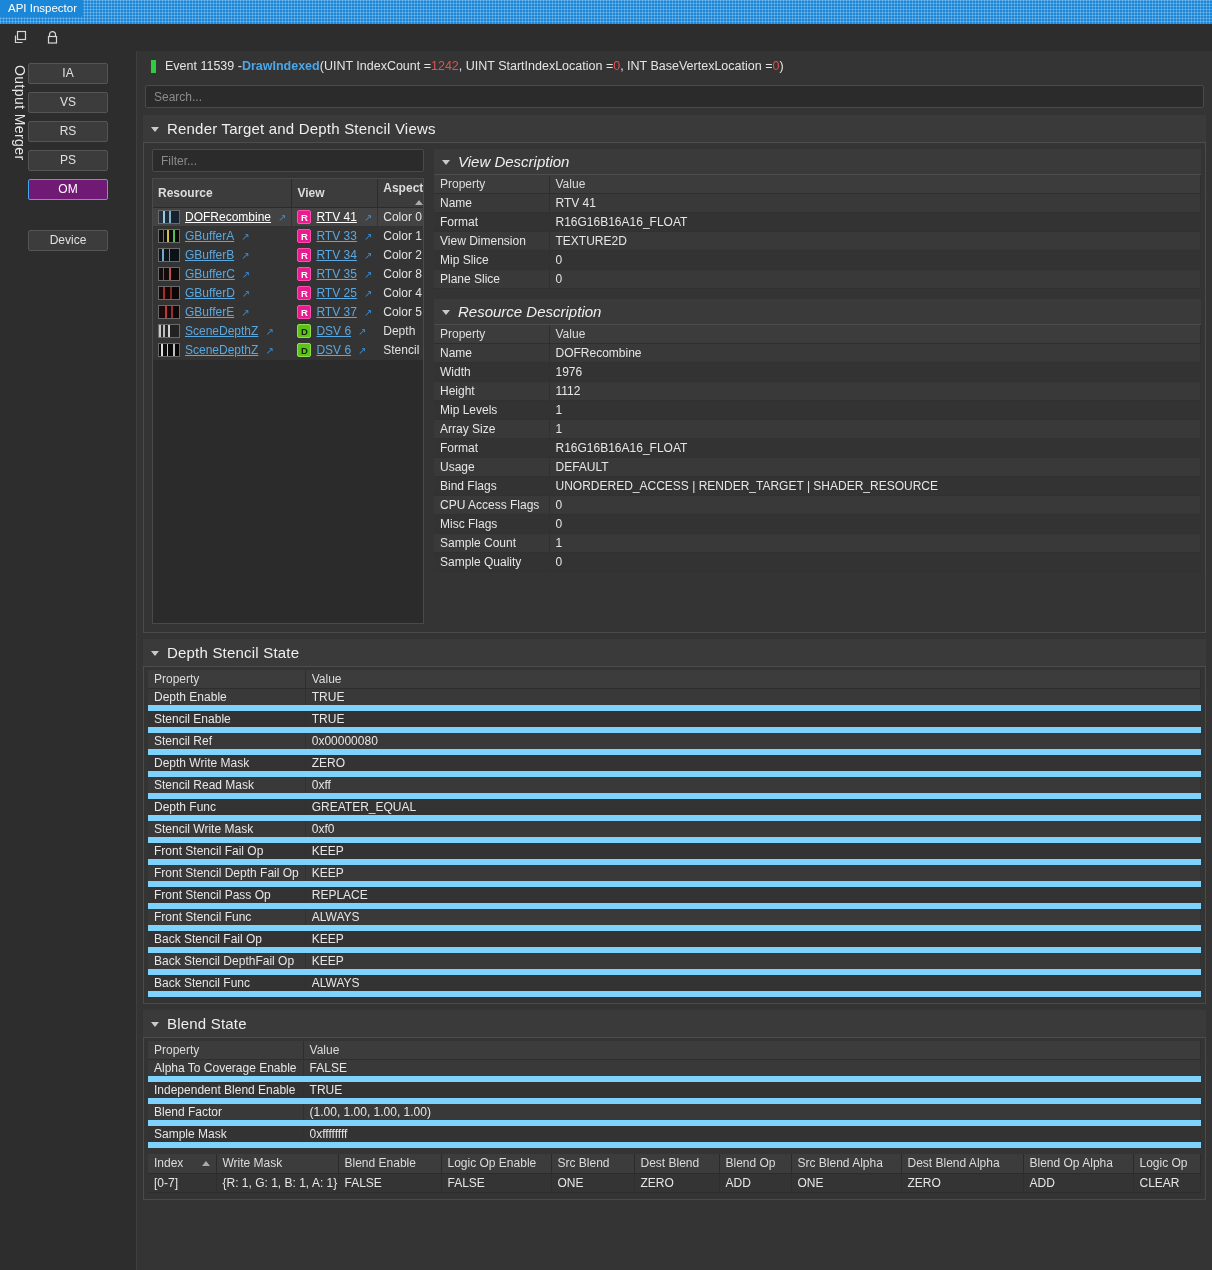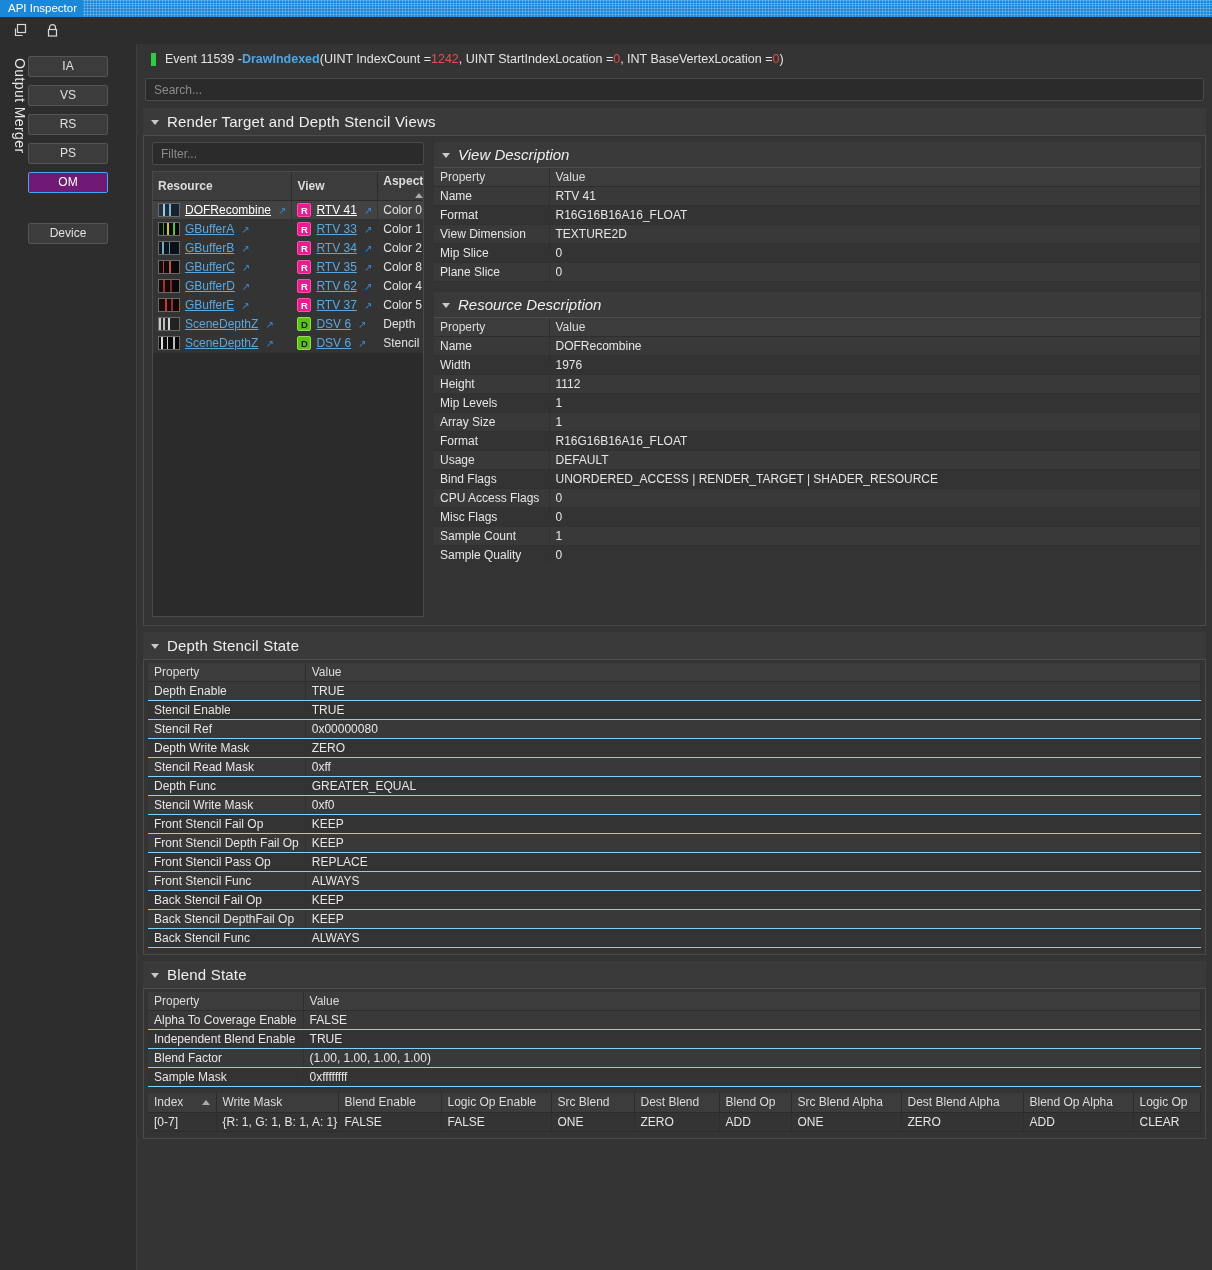--- a/index.html
+++ b/index.html
@@ -8,27 +8,27 @@
     width: 1212px; height: 1270px;
     background: #2d2d2d;
     font-family: "Liberation Sans", sans-serif;
     font-size: 12px;
     color: #dcdcdc;
     overflow: hidden;
   }
 
   
   #titlebar {
-    height: 17px;
+    height: 24px;
     background: #1b87d8;
     background-image:
       repeating-linear-gradient(0deg, rgba(255,255,255,.22) 0 1px, transparent 1px 3px),
       repeating-linear-gradient(90deg, rgba(255,255,255,.22) 0 1px, transparent 1px 3px);
     background-position: 0 4px;
-    display: flex; align-items: center;
+    display: flex; align-items: flex-start;
     position: relative;
   }
   #titlebar .tb-label {
     background: #1b87d8;
     padding: 0 6px 0 8px;
     font-size: 11.5px;
     color: #ffffff;
     line-height: 17px;
     height: 17px;
     z-index: 2;
@@ -325,21 +325,21 @@
     padding: 3px 4px 6px 4px;
   }
   table.st { width: 100%; border-collapse: collapse; font-size: 12px; }
   table.st th {
     background: #3c3c3c; color: #dcdcdc; font-weight: normal;
     text-align: left; padding: 2px 6px; height: 18px;
     border-right: 1px solid #2e2e2e; border-bottom: 1px solid #2e2e2e;
   }
   table.st td {
     padding: 1px 6px; height: 19px;
-    border-right: 1px solid #313131; border-bottom: 1px solid #7dd3fc;
+    border-right: 1px solid #313131; border-bottom: 6px solid #7dd3fc;
     color: #e6e6e6; white-space: nowrap;
   }
   table.st tr:nth-child(odd) td { background: #393939; }
   table.st tr:nth-child(even) td { background: #333333; }
   table.st .pcol { width: 148px; }
 
   
   #blend-idx-wrap { margin: 6px 6px 0 6px; }
   table.bt { width: 100%; border-collapse: collapse; font-size: 12px; table-layout: fixed; }
   table.bt th {
@@ -517,21 +517,21 @@
                   <td>
                     <span class="res-cell">
                       <span class="thumb t5"></span>
                       <span class="link">GBufferD</span>
                       <span class="extlink">↗</span>
                     </span>
                   </td>
                   <td>
                     <span class="res-cell">
                       <span class="badge r">R</span>
-                      <span class="link">RTV 62</span>
+                      <span class="link">RTV 25</span>
                       <span class="extlink">↗</span>
                     </span>
                   </td>
                   <td>Color 4</td>
                 </tr>
                 <tr class="res-row">
                   <td>
                     <span class="res-cell">
                       <span class="thumb t6"></span>
                       <span class="link">GBufferE</span>

